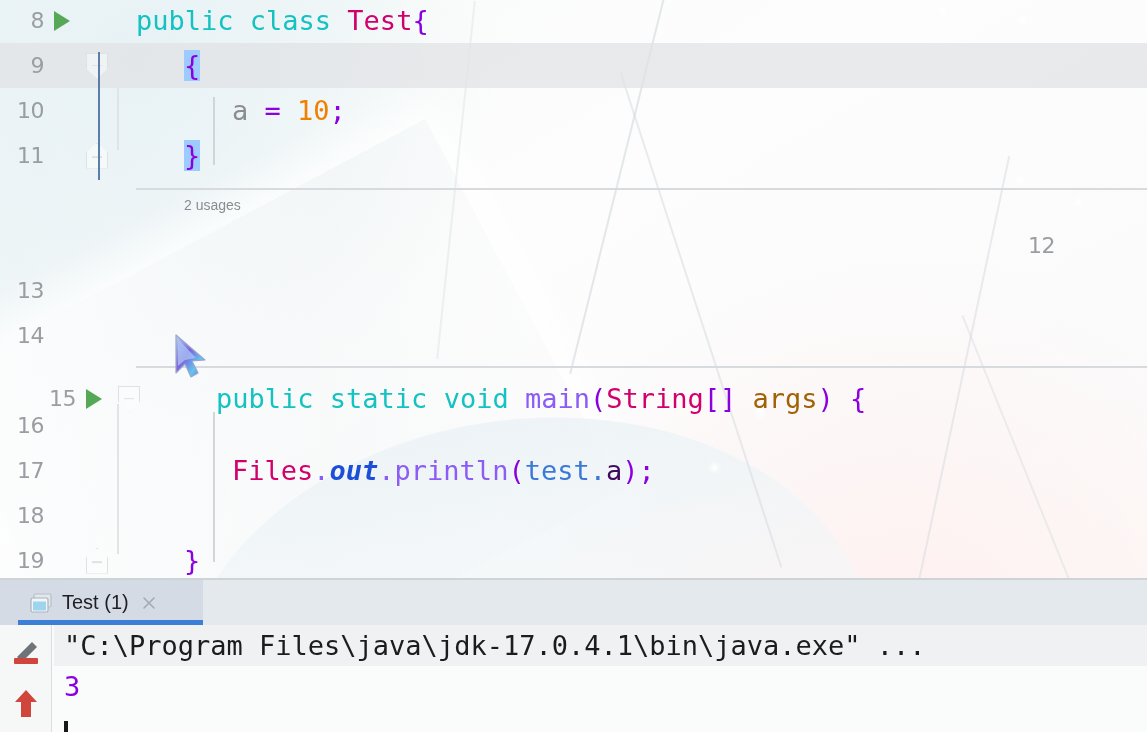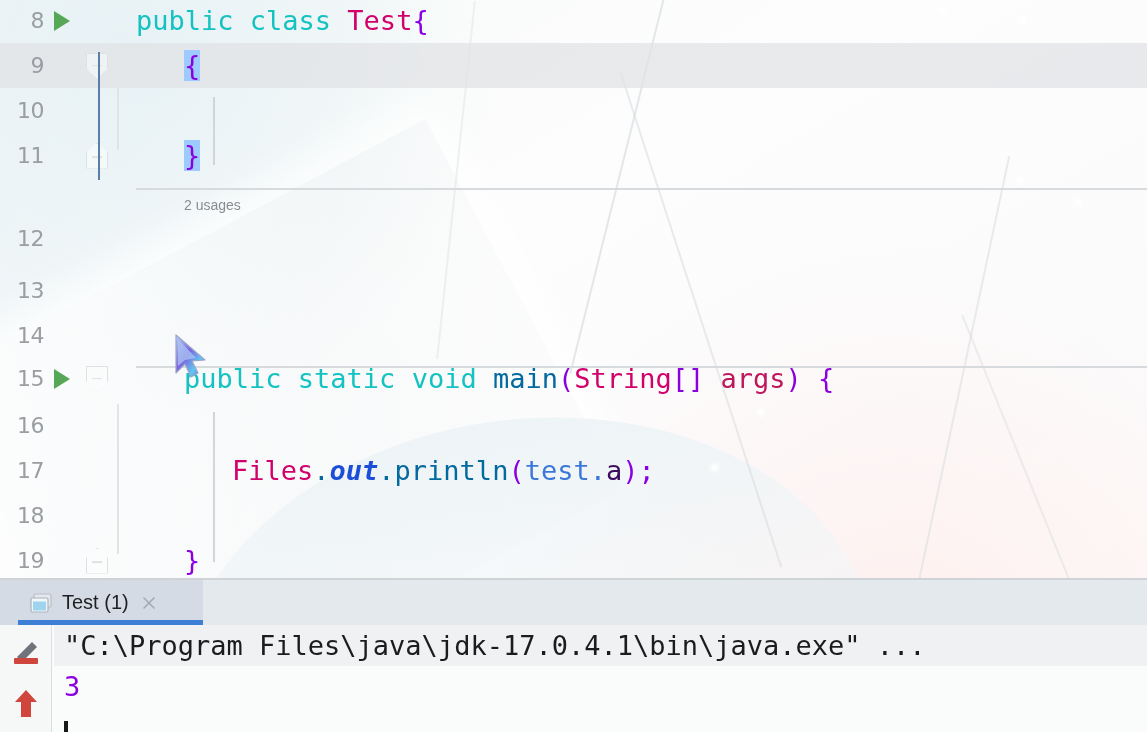--- a/index.html
+++ b/index.html
@@ -117,24 +117,24 @@
   }
 
   
   .kw   { color: #14c2c2; }
   .cls  { color: #d1006b; }
   .brc  { color: #8b00e0; }
   .num  { color: #f08000; }
   .fld  { color: #3d0a5e; }
   .op   { color: #8b00e0; }
   .gray { color: #8b8d90; }
-  .meth { color: #0369a1; }
+  .meth { color: #8b5cf6; }
   .var  { color: #3c78d8; }
   .fldi { color: #1d4ed8; font-style: italic; font-weight: bold; }
-  .param{ color: #be185d; }
+  .param{ color: #a16207; }
   .hint { color: #8a8d90; font-family: "Liberation Sans", sans-serif; font-size: 14px; }
   .brace-hl { background: #9ecbff; }
 
   
   .block-guide {
     position: absolute;
     left: 98px; top: 52px;
     width: 2px; height: 128px;
     background: #5b7ea8;
   }
@@ -284,60 +284,61 @@
             </div>
           </div>
           <div class="gutter-pad"></div>
           <div class="code-text" style="padding-left: 48px;"><span class="brc brace-hl">{</span></div>
         </div>
         <div class="code-line" style="top: 88px;">
           <div class="lineno">10</div>
           <div class="gutter-run"></div>
           <div class="gutter-fold"></div>
           <div class="gutter-pad"></div>
+          <div class="code-text" style="padding-left: 96px;"><span class="gray">a</span><span class=""> </span><span class="op">=</span><span class=""> </span><span class="num">10</span><span class="op">;</span></div>
         </div>
         <div class="code-line" style="top: 133px;">
           <div class="lineno">11</div>
           <div class="gutter-run"></div>
           <div class="gutter-fold">
             <div class="fold-marker up">
               <div class="bar"></div>
             </div>
           </div>
           <div class="gutter-pad"></div>
           <div class="code-text" style="padding-left: 48px;"><span class="brc brace-hl">}</span></div>
         </div>
         <div class="code-line" style="top: 178px;">
           <div class="lineno"></div>
           <div class="gutter-run"></div>
           <div class="gutter-fold"></div>
           <div class="gutter-pad"></div>
           <div class="code-text" style="padding-left: 48px;"><span class="hint">2 usages</span></div>
         </div>
-        <div class="code-line" style="top: 216px;">
+        <div class="code-line" style="top: 223px; justify-content: flex-end;">
           <div class="lineno">12</div>
           <div class="gutter-run"></div>
           <div class="gutter-fold"></div>
           <div class="gutter-pad"></div>
         </div>
         <div class="code-line" style="top: 268px;">
           <div class="lineno">13</div>
           <div class="gutter-run"></div>
           <div class="gutter-fold"></div>
           <div class="gutter-pad"></div>
           <div class="code-text" style="padding-left: 48px;"></div>
         </div>
         <div class="code-line" style="top: 313px;">
           <div class="lineno">14</div>
           <div class="gutter-run"></div>
           <div class="gutter-fold"></div>
           <div class="gutter-pad"></div>
           <div class="code-text" style="padding-left: 48px;"></div>
         </div>
-        <div class="code-line" style="top: 356px;">
+        <div class="code-line" style="top: 376px; margin-left: 32px;">
           <div class="lineno">15</div>
           <div class="gutter-run">
             <div class="run-tri"></div>
           </div>
           <div class="gutter-fold">
             <div class="fold-marker down">
               <div class="bar"></div>
             </div>
           </div>
           <div class="gutter-pad"></div>

